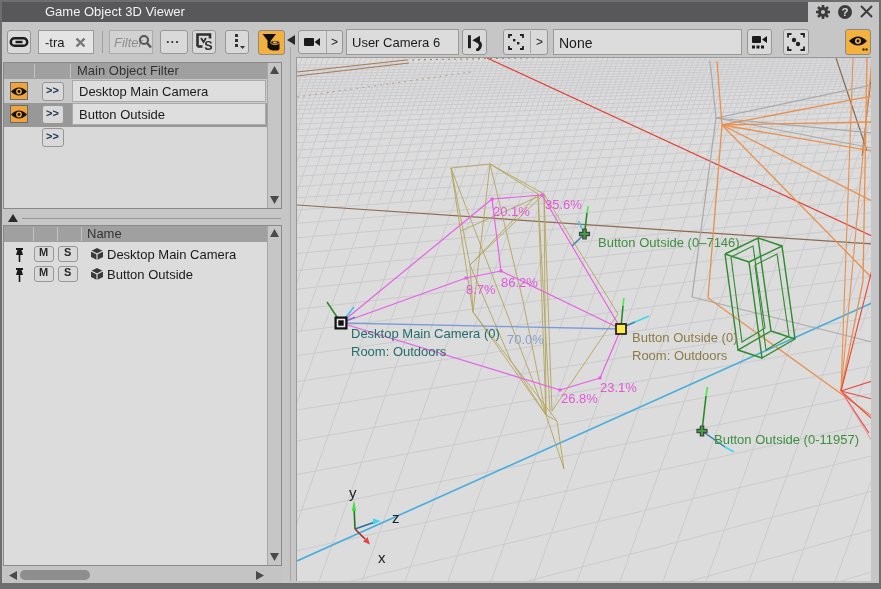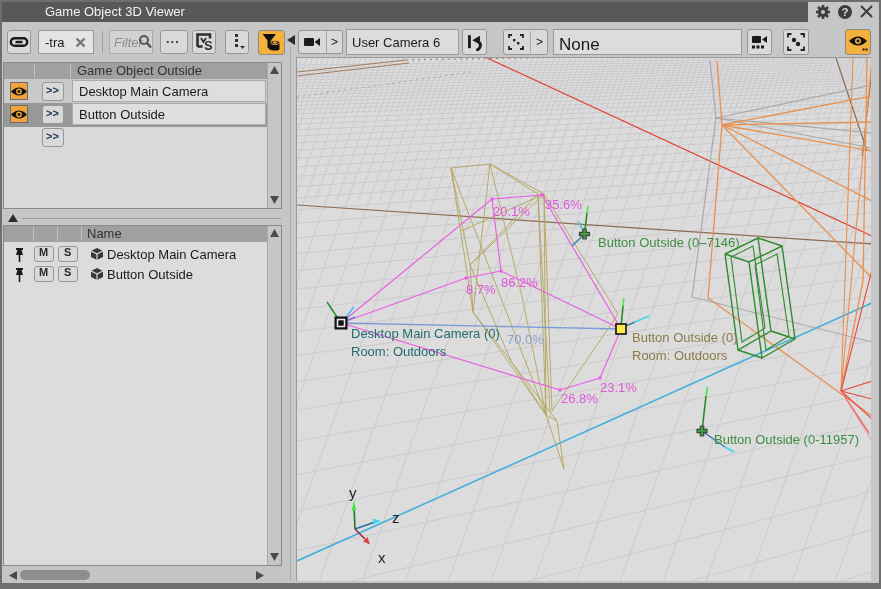--- a/index.html
+++ b/index.html
@@ -118,21 +118,21 @@
       <path d="M12 1 h3 v3"></path>
       <path d="M15 12 v3 h-3"></path>
       <path d="M4 15 h-3 v-3"></path>
     </g>
  <rect x="5" y="5" width="2.4" height="2.4" fill="#222"></rect>
  <rect x="9" y="8" width="2.4" height="2.4" fill="#222"></rect>
   </svg>
 <div class="abs" style="left:530px;top:31px;width:1px;height:22px;background:#a8a8a8;"></div>
 <div class="abs" style="left:536px;top:35px;font-size:12px;color:#222;">&gt;</div>
 <div class="inp" style="left:553px;top:29px;width:189px;height:26px;background:#dcdcdc;"></div>
-<div class="abs" style="left:559px;top:35px;font-size:17px;color:#1a1a1a;">None</div>
+<div class="abs" style="left:559px;top:35px;font-size:14px;color:#1a1a1a;">None</div>
 <div class="btn" style="left:747px;top:29px;width:25px;height:26px;"></div>
 <svg class="abs" style="left:751px;top:35px" width="17" height="15" viewBox="0 0 17 15">
  <rect x="1" y="1" width="9" height="7" rx="1" fill="#1a1a1a"></rect>
  <path d="M16 1 v7 l-5 -3.5 z" fill="#1a1a1a"></path>
  <g fill="#1a1a1a">
       <rect x="1" y="10.5" width="3" height="3"></rect>
  <rect x="5.5" y="10.5" width="3" height="3"></rect>
       <rect x="10" y="10.5" width="3" height="3"></rect>
     </g>
   </svg>
@@ -153,21 +153,21 @@
  <circle cx="10" cy="7" r="3" fill="#f4b13e"></circle>
  <circle cx="10" cy="7" r="1.4" fill="#111"></circle>
  <rect x="14.5" y="14.5" width="2" height="2" fill="#111"></rect>
     <rect x="17.5" y="14.5" width="2" height="2" fill="#111"></rect>
   </svg>
 
 <div class="abs" style="left:3px;top:62px;width:279px;height:147px;background:#d9d9d9;border:1px solid #8a8a8a;"></div>
 <div class="abs hdr" style="left:4px;top:63px;width:263px;height:16px;"></div>
 <div class="abs" style="left:34px;top:64px;width:1px;height:14px;background:#c2c2c2;"></div>
 <div class="abs" style="left:70px;top:64px;width:1px;height:14px;background:#c2c2c2;"></div>
-<div class="abs" style="left:77px;top:63px;font-size:13px;color:#323232;">Game Object Outside</div>
+<div class="abs" style="left:77px;top:63px;font-size:13px;color:#323232;">Main Object Filter</div>
 
 <div class="abs" style="left:4px;top:79px;width:263px;height:24px;background:#c9c9c9;"></div>
 <div class="abs" style="left:4px;top:103px;width:263px;height:24px;background:#989898;"></div>
 <div class="abs" style="left:4px;top:127px;width:263px;height:24px;background:#d9d9d9;"></div>
 
 <div class="abs" style="left:10px;top:82px;width:18px;height:18px;background:#f0a43a;border:1px solid #6a6a6a;"></div>
 <svg class="abs" style="left:10px;top:85px" width="18" height="13" viewBox="0 0 18 13">
  <path d="M1 6.5 Q9 -1.5 17 6.5 Q9 14.5 1 6.5 z" fill="#111"></path>
  <circle cx="9" cy="6.5" r="2.9" fill="#f0a43a"></circle>
     <circle cx="9" cy="6.5" r="1.4" fill="#111"></circle>

